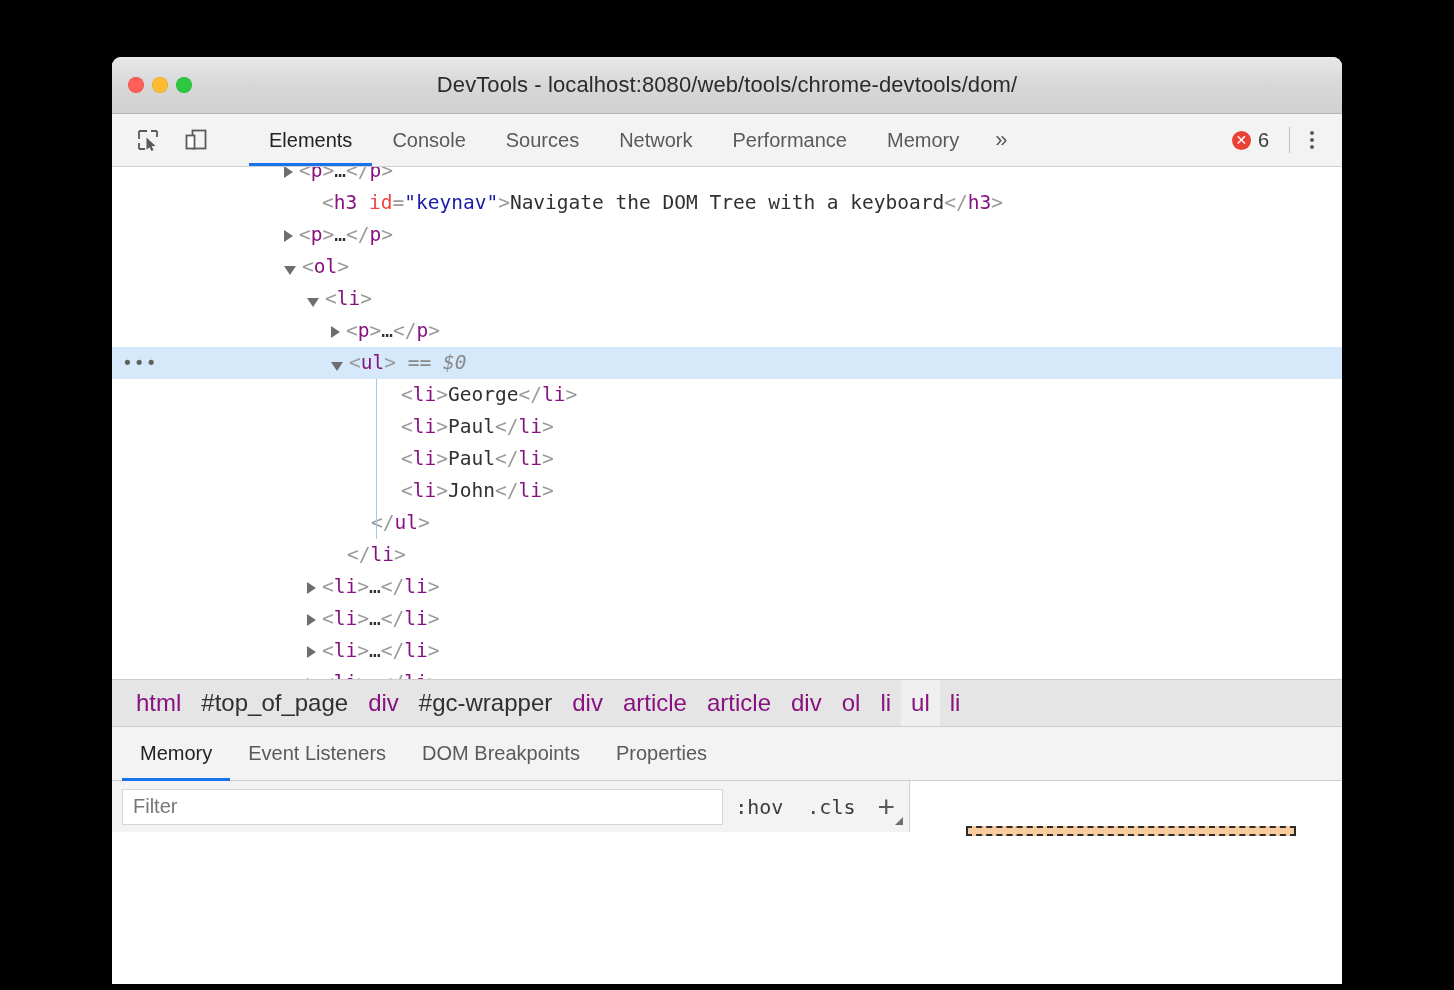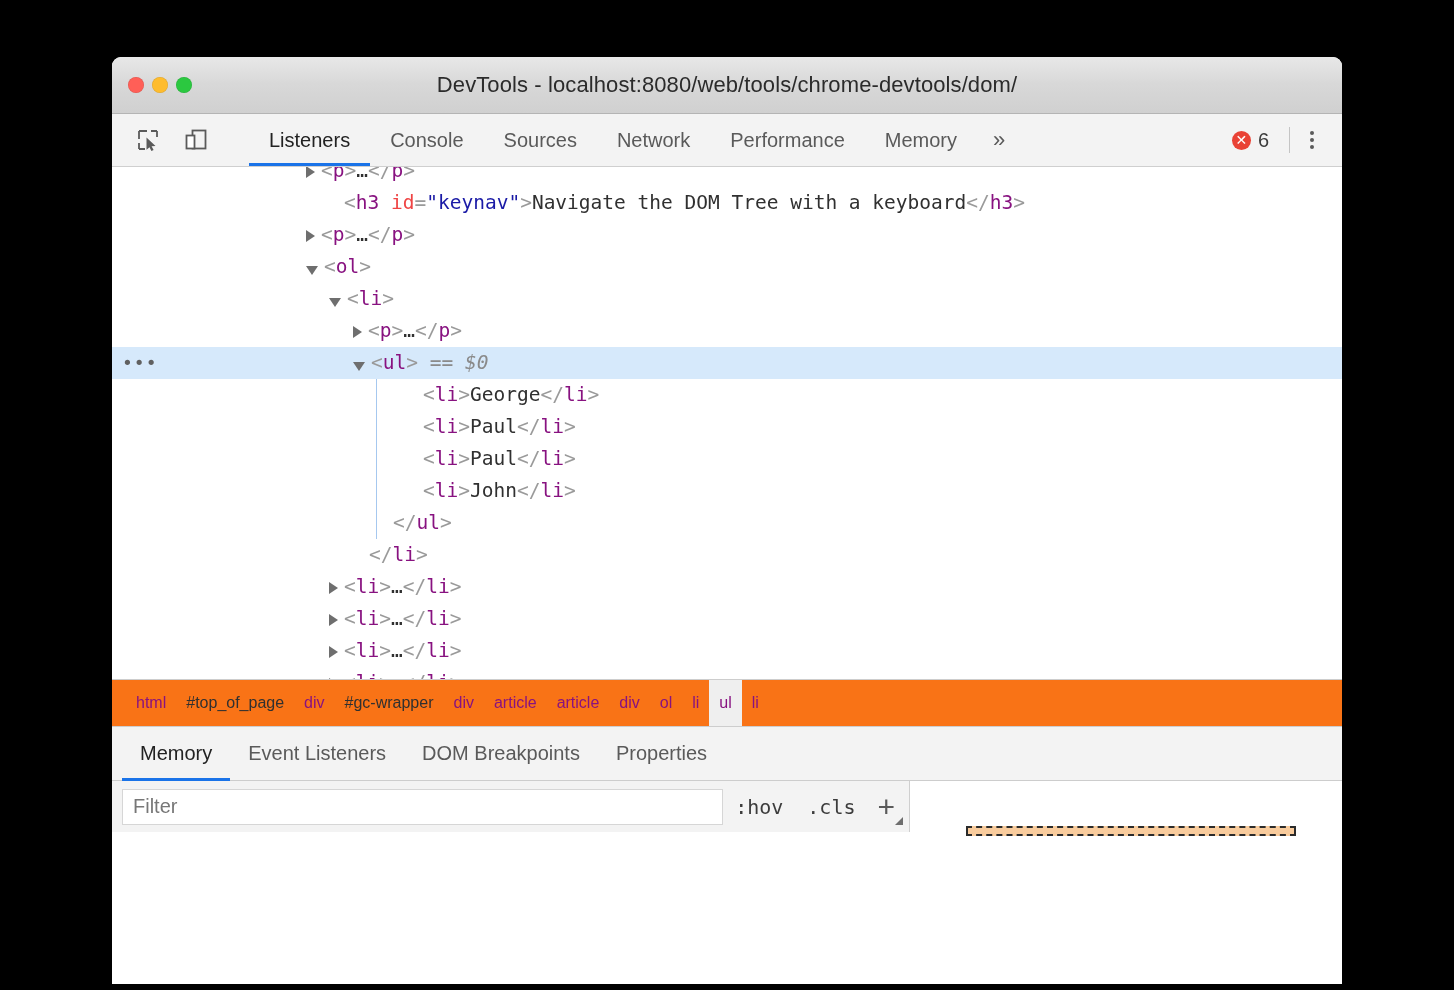--- a/index.html
+++ b/index.html
@@ -97,21 +97,21 @@
     font-family: "DejaVu Sans Mono", monospace;
     font-size: 19.5px;
     line-height: 32px;
     color: #303030;
     padding-top: 0;
   }
   .node {
     position: relative;
     height: 32px;
     white-space: pre;
-    display: flex; align-items: center; padding-left: 22px;
+    display: flex; align-items: center;
   }
   .node.sel { background: #d6e9fb; }
   .node .dots-badge {
     position: absolute; left: 10px;
     color: #606060; letter-spacing: 1px; font-size: 18px;
   }
   .arrow {
     display: inline-block;
     width: 0; height: 0;
     margin-right: 6px;
@@ -138,25 +138,25 @@
   .dollar { color: #8a8a8a; font-style: italic; }
   .eqeq  { color: #8a8a8a; }
   .guide {
     position: absolute;
     width: 1px; background: #a6c8ef;
   }
 
   
   #breadcrumb {
     height: 47px;
-    background: #f97316;
+    background: #e5e5e5;
     border-top: 1px solid #cdcdcd;
     display: flex; align-items: stretch;
     padding-left: 14px;
-    font-size: 16px;
+    font-size: 24px;
   }
   .crumb {
     display: flex; align-items: center;
     padding: 0 10px;
     color: #881280;
     white-space: nowrap;
   }
   .crumb.id { color: #303030; }
   .crumb.sel { background: #efefef; }
 
@@ -266,21 +266,21 @@
         <svg width="24" height="24" viewBox="0 0 24 24">
           <rect x="8.5" y="2.5" width="13" height="18" fill="none" stroke="#5a5a5a" stroke-width="1.8"></rect>
           <rect x="2.5" y="7.5" width="8" height="13" fill="#ffffff" stroke="#5a5a5a" stroke-width="1.8"></rect>
         </svg>
       </span>
       <span class="tb-sep"></span>
     </div>
 
     <div class="tabs">
       <div class="tab active">
-          <span>Listeners</span>
+          <span>Elements</span>
         </div>
       <div class="tab">
           <span>Console</span>
         </div>
       <div class="tab">
           <span>Sources</span>
         </div>
       <div class="tab">
           <span>Network</span>
         </div>

